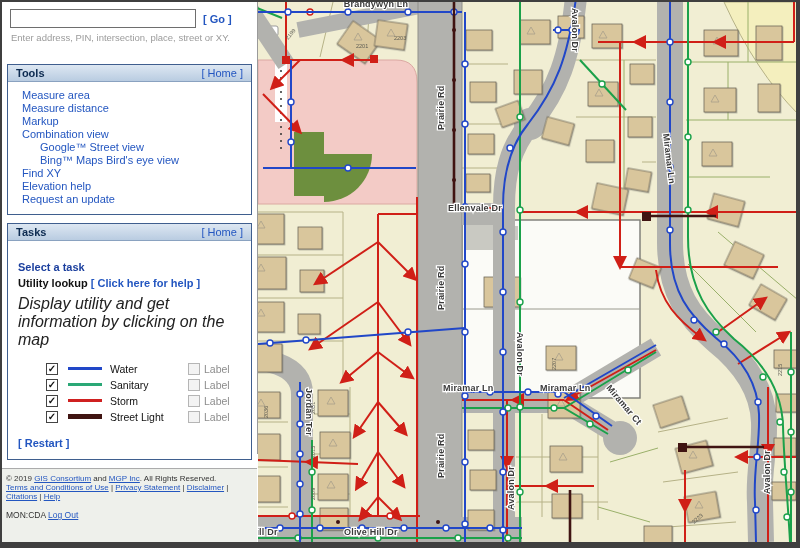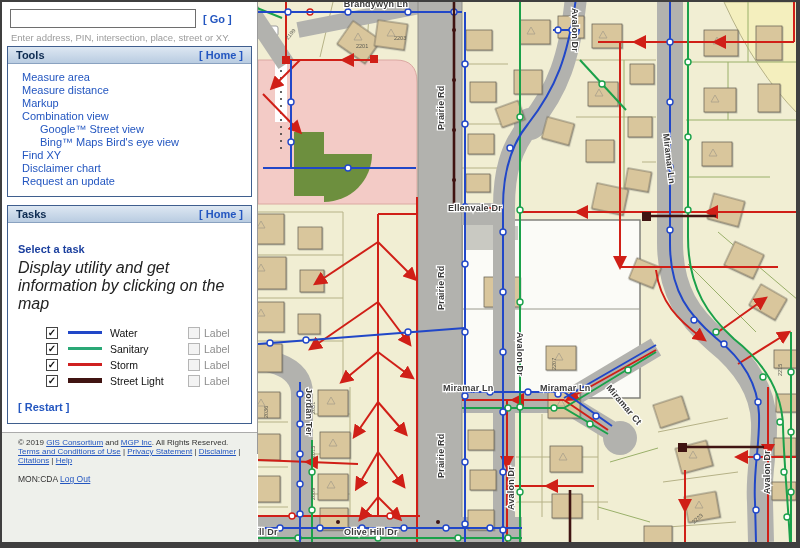--- a/index.html
+++ b/index.html
@@ -3,45 +3,45 @@
 <meta charset="utf-8">
 <style>
   html,body{margin:0;padding:0;background:#d8d8d8;font-family:"Liberation Sans",sans-serif;}
   #app{position:relative;width:800px;height:548px;box-sizing:border-box;
        border-style:solid;border-color:#3f3f3f;border-width:2px 4px 6px 2px;background:#fff;overflow:hidden;}
   
   #sidebar{position:absolute;left:0;top:0;width:255px;height:540px;background:#fff;display:flex;flex-direction:column;border-radius:32px;}
   .search-row{display:flex;align-items:center;padding:7px 8px 1px 8px;}
   .search-row input{width:178px;height:15px;border:1px solid #6e6e6e;font:11px "Liberation Sans",sans-serif;padding:1px 3px;}
   .go-link{color:#2356c0;font:bold 11px "Liberation Sans",sans-serif;margin-left:7px;text-decoration:none;white-space:nowrap;cursor:pointer;}
-  .hint{color:#9b9b9b;font-size:9.5px;padding:3px 9px 3px 9px;}
+  .hint{color:#9b9b9b;font-size:9.5px;padding:3px 9px 21px 9px;}
   .panel{margin:0 5px 8px 5px;border:1px solid #3f5e8e;background:#fff;}
   .panel-header{display:flex;justify-content:space-between;align-items:center;background:linear-gradient(#dde7f2,#b9cce1);
        border-bottom:1px solid #8aa2c0;padding:2px 8px;font-size:11px;font-weight:bold;color:#0c2a50;}
-  .home-link{color:#2356c0;font-weight:bold;text-decoration:none;cursor:pointer;}
+  .home-link{color:#2356c0;font-weight:normal;text-decoration:none;cursor:pointer;}
   .tools-body{padding:7px 4px 8px 14px;}
   .tool-link{display:block;color:#2356c0;font-size:11px;line-height:13px;text-decoration:none;cursor:pointer;}
   .tool-link.sub{padding-left:18px;}
   .tasks-body{padding:20px 8px 8px 10px;}
   .select-task{color:#1b3f9e;font-weight:bold;font-size:11px;margin-bottom:4px;}
   .utility-row{font-size:11px;font-weight:bold;color:#111;margin-bottom:6px;}
   .help-link{color:#2356c0;text-decoration:none;cursor:pointer;}
   .desc{font-style:italic;font-size:16px;color:#222;margin-bottom:12px;}
   .legend{margin-left:28px;}
   .legend-row{display:flex;align-items:center;height:15px;margin-bottom:1px;}
   .cb{width:10px;height:10px;border:1px solid #444;background:#fff;font:bold 10px "Liberation Sans",sans-serif;
       line-height:9px;text-align:center;color:#111;cursor:pointer;}
   .cb.dis{border-color:#b5b5b5;background:#f3f3f3;}
   .swatch{display:inline-block;width:34px;height:3px;margin:0 8px 0 10px;}
   .swatch.thick{height:5px;}
   .legend-name{font-size:10.5px;color:#111;width:78px;}
   .label-txt{font-size:10.5px;color:#8d8d8d;margin-left:4px;}
   .restart{margin-top:9px;}
   .restart a{color:#2356c0;font-weight:bold;font-size:11px;text-decoration:none;cursor:pointer;}
-  #side-footer{flex:1;border-top:1px solid #ababab;background:#eef0eb;padding:5px 16px;font-size:8px;color:#333;}
+  #side-footer{flex:1;border-top:1px solid #ababab;background:#eef0eb;padding:5px 4px;font-size:8px;color:#333;}
   #side-footer a{color:#2356c0;text-decoration:underline;cursor:pointer;}
   .session-row{margin-top:9px;font-size:8.5px;color:#333;}
   
   #map{position:absolute;left:255px;top:0;width:540px;height:452px;border-left:1px solid #9a9a9a;background:#f1eed3;cursor:crosshair;}
   svg text{user-select:none;}
   .slabel{font:bold 9px "Liberation Sans",sans-serif;fill:#3a3a3a;stroke:#ffffff;stroke-width:2.4px;paint-order:stroke;letter-spacing:.2px;}
   .pnum{font:5.5px "Liberation Sans",sans-serif;fill:#5a5a52;stroke:none;}
   .road{stroke:#b2b2ae;fill:none;}
   .redge{stroke:#90908a;stroke-width:1;fill:none;}
   .plot{stroke:#b6b287;stroke-width:1;fill:none;}
@@ -77,32 +77,36 @@
         <a class="home-link">[ Home ]</a>
       </div>
       <div class="tools-body">
         <a class="tool-link">Measure area</a>
         <a class="tool-link">Measure distance</a>
         <a class="tool-link">Markup</a>
         <a class="tool-link">Combination view</a>
         <a class="tool-link sub">Google™ Street view</a>
         <a class="tool-link sub">Bing™ Maps Bird's eye view</a>
         <a class="tool-link">Find XY</a>
-        <a class="tool-link">Disclaimer chart</a>
+        <a class="tool-link">Elevation help</a>
         <a class="tool-link">Request an update</a>
       </div>
     </div>
 
     <div class="panel">
       <div class="panel-header">
         <span>Tasks</span>
         <a class="home-link">[ Home ]</a>
       </div>
       <div class="tasks-body">
         <div class="select-task">Select a task</div>
+        <div class="utility-row">
+          <span>Utility lookup</span>
+          <a class="help-link">[ Click here for help ]</a>
+        </div>
         <div class="desc">Display utility and get information by clicking on the map</div>
 
         <div class="legend">
           <div class="legend-row">
             <div class="cb">✓</div>
             <span class="swatch" style="background: rgb(33, 71, 200);"></span>
             <span class="legend-name">Water</span>
             <div class="cb dis"></div>
             <span class="label-txt">Label</span>
           </div>

